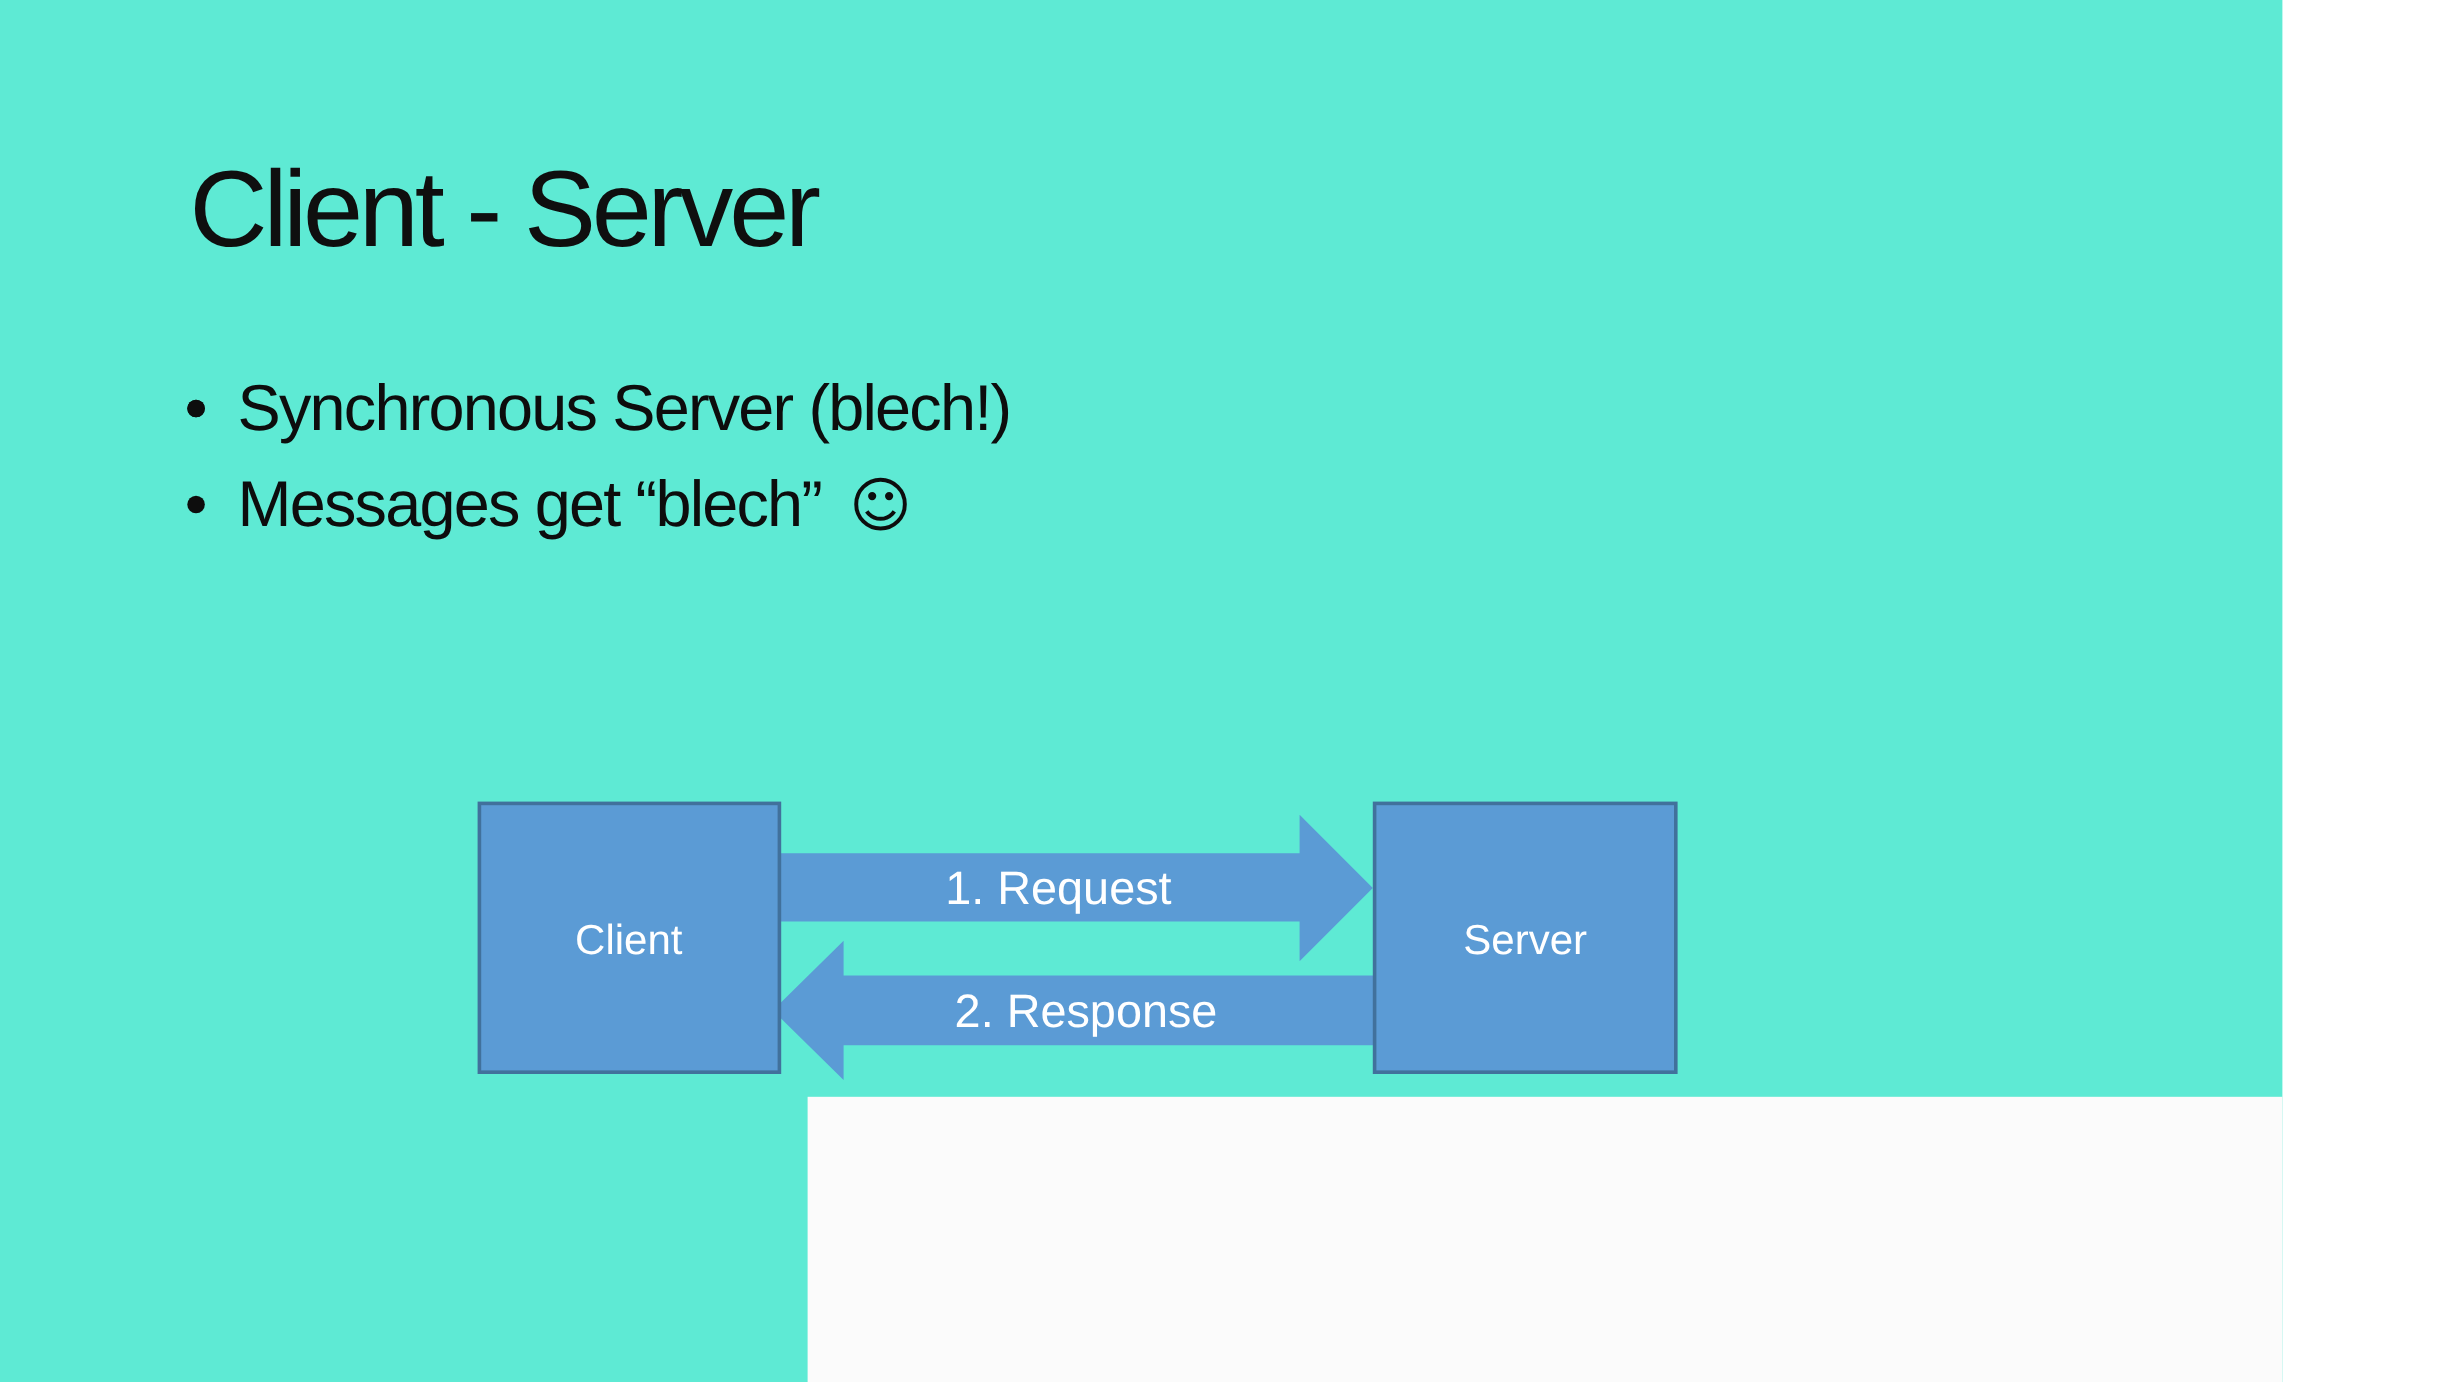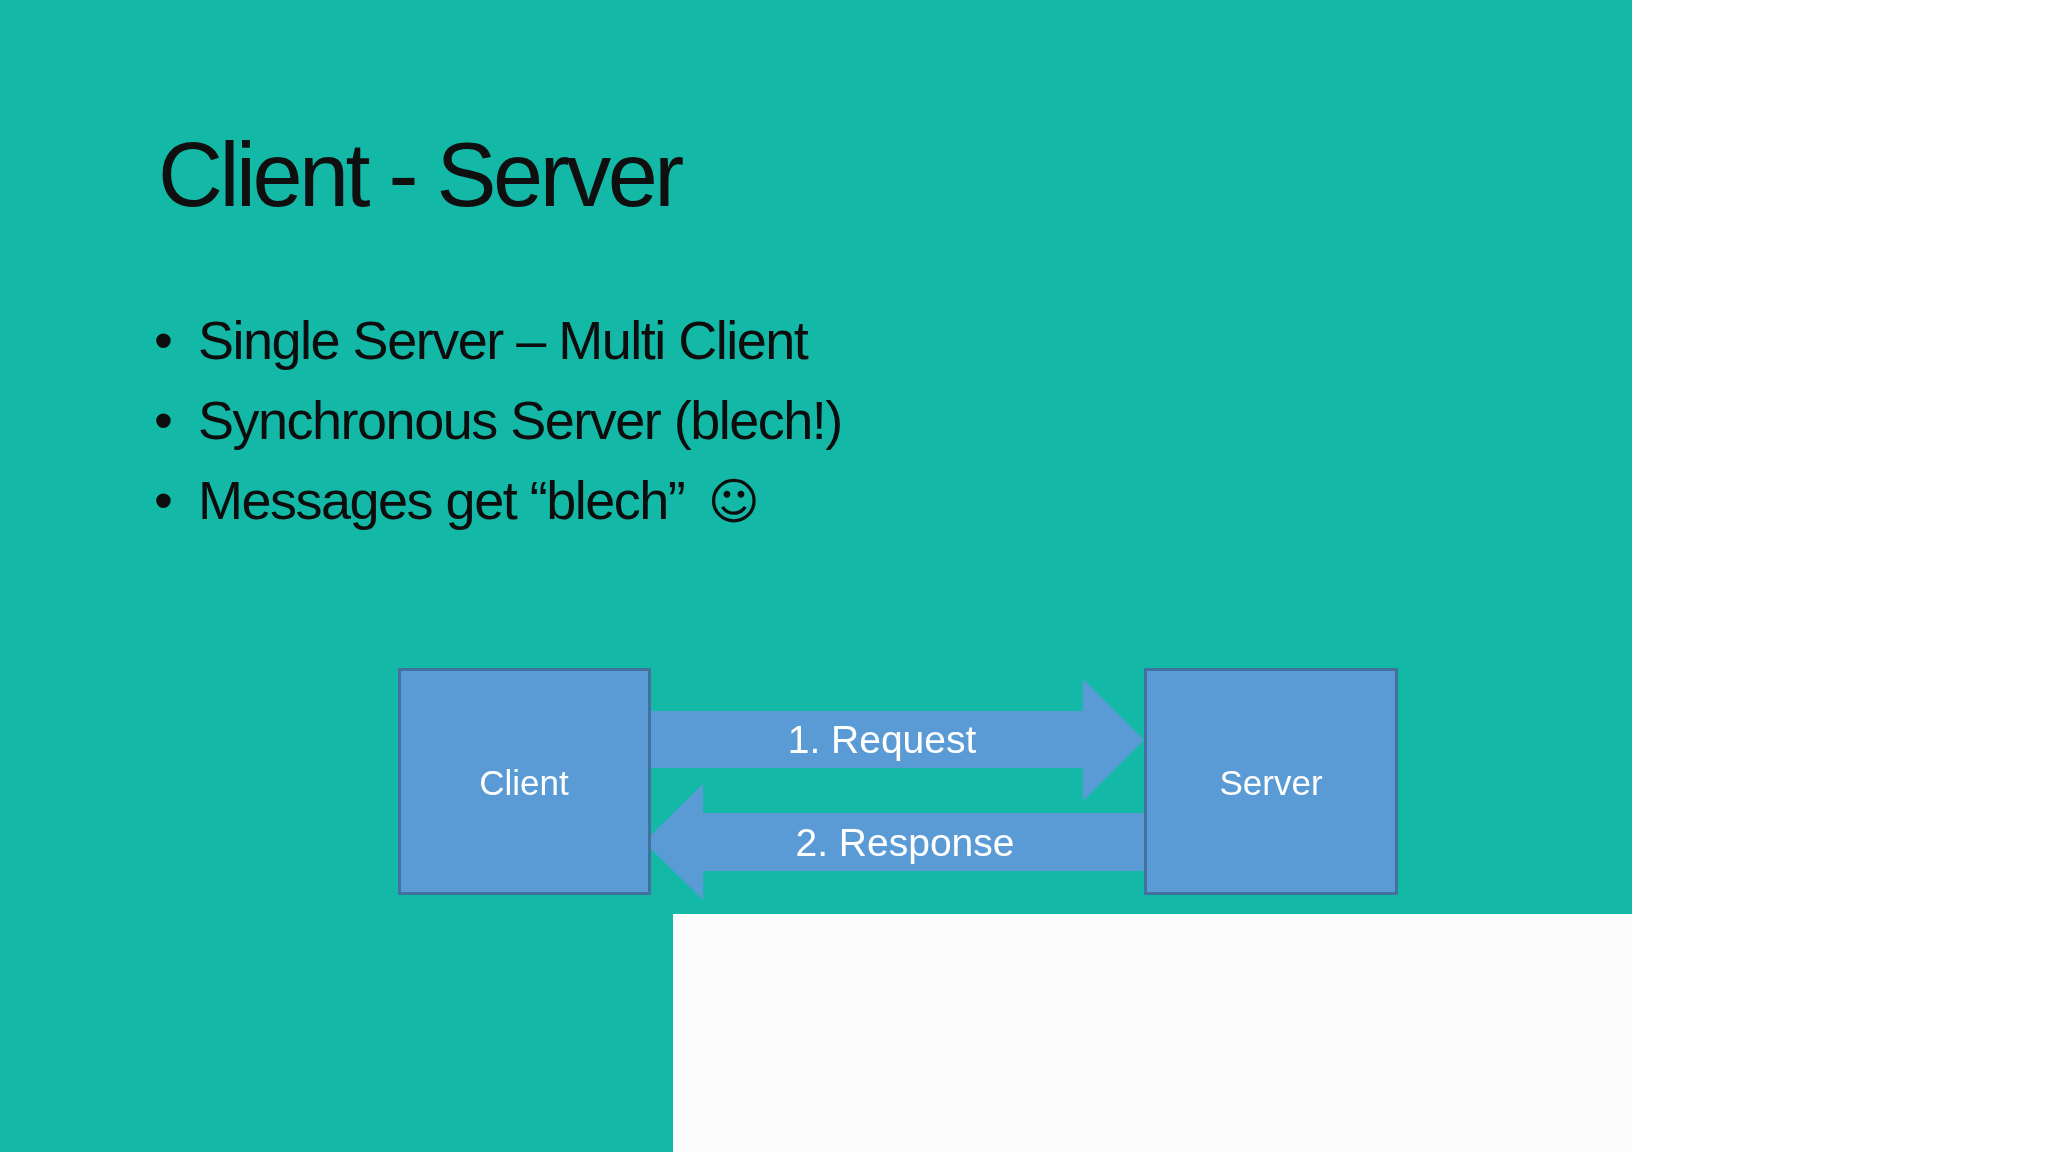--- a/index.html
+++ b/index.html
@@ -9,23 +9,23 @@
   body {
     width: 2048px;
     height: 1152px;
     background: #ffffff;
     font-family: "Liberation Sans", sans-serif;
     color: #111111;
     overflow: hidden;
   }
   .slide {
     position: relative;
-    width: 1632px;
+    width: 1902px;
     height: 1152px;
-    background: #14b8a6;
+    background: #5eead4;
   }
   
   .bg-shade {
     position: absolute;
     left: 673px;
     top: 914px;
     right: 0;
     bottom: 0;
     background: #fbfbfb;
   }
@@ -98,21 +98,20 @@
 
 <div class="slide">
 
   <div class="bg-shade"></div>
 
   <h1 class="title">Client - Server</h1>
 
   <ul class="bullets">
     <li>
       <span class="marker">•</span>
-      <span>Single Server – Multi Client</span>
       
     </li>
     <li>
       <span class="marker">•</span>
       <span>Synchronous Server (blech!)</span>
       
     </li>
     <li>
       <span class="marker">•</span>
       <span>Messages get “blech”</span>

